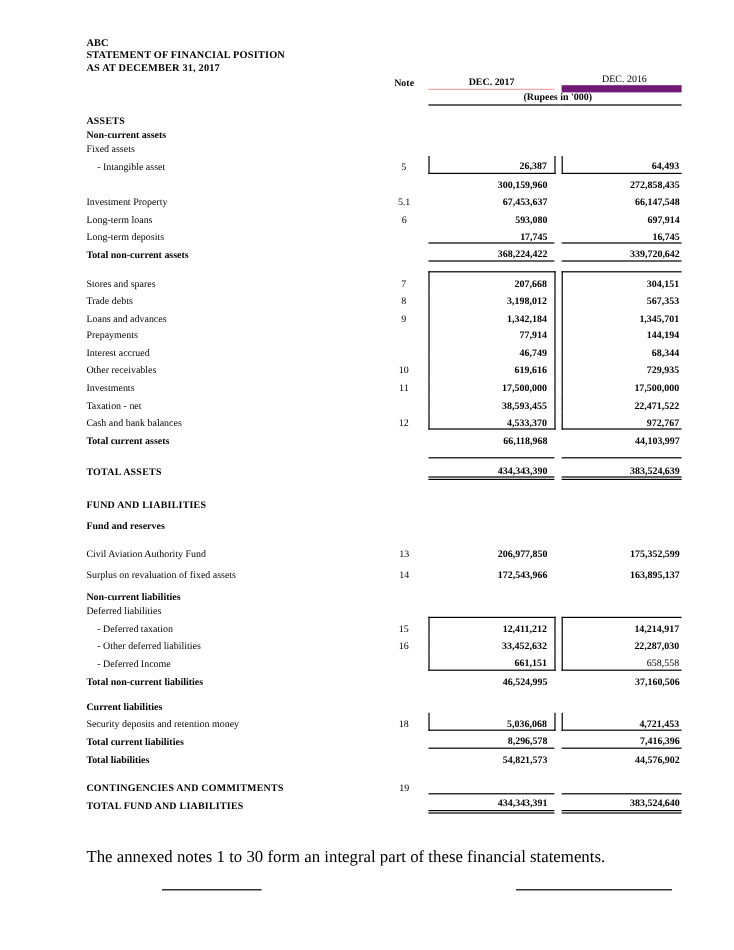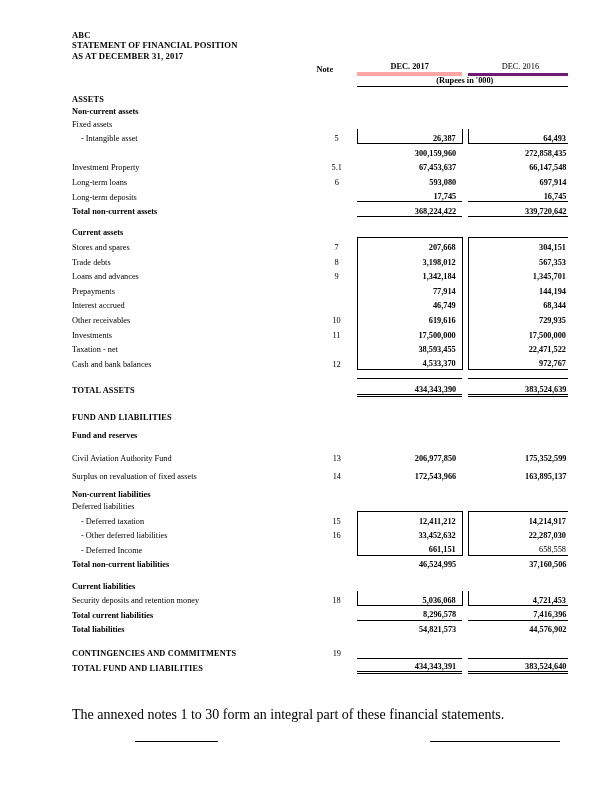--- a/index.html
+++ b/index.html
@@ -56,25 +56,25 @@
   tr.r-tall { height: 17.6px; }
   tr.r-short { height: 12.2px; }
   tr.r-gap { height: 9px; }
   tr.r-gap-sm { height: 6px; }
 
   .b    { font-weight: bold; }
   .caps { font-weight: bold; letter-spacing: 0.2px; }
   .indent-dash { padding-left: 9px !important; }
 
   
-  .hdr-note { font-weight: bold; font-size: 8.3px; }
+  .hdr-note { font-weight: bold; font-size: 8.3px; text-align: center; }
   .hdr-y1   { font-weight: bold; font-size: 8.3px; text-align: center;
-              border-bottom: 4px solid #fca5a5; padding-bottom: 1px !important; }
+              border-bottom: 1px solid #fca5a5; padding-bottom: 1px !important; }
   .hdr-y2   { font-weight: normal; font-size: 8.3px; text-align: center;
-              border-bottom: 3px solid #701a75; padding-bottom: 1px !important; }
+              border-bottom: 6px solid #701a75; padding-bottom: 1px !important; }
   .hdr-rup  { font-weight: bold; font-size: 8.3px; text-align: center;
               border-bottom: 1px solid #000; padding-bottom: 1px !important; }
 
   
   .bx-l  { border-left: 1px solid #000; }
   .bx-r  { border-right: 1px solid #000; }
   .bx-t  { border-top: 1px solid #000; }
   .bx-b  { border-bottom: 1px solid #000; }
   .rule-bottom { border-bottom: 1px solid #000; }
   .rule-dbl    { border-top: 1px solid #000; border-bottom: 3px double #000; }
@@ -206,27 +206,20 @@
       <td class="c-note"></td>
       <td class="c-v1 b rule-bottom">368,224,422</td>
       <td></td>
       <td class="c-v2 b rule-bottom">339,720,642</td>
     </tr>
 
     <tr class="r-gap">
           <td colspan="5"></td>
         </tr>
 
-    <tr class="r-short">
-      <td class="b">Current assets</td>
-      <td></td>
-          <td></td>
-      <td></td>
-          <td></td>
-    </tr>
 
     <tr class="r">
       <td>Stores and spares</td>
       <td class="c-note">7</td>
       <td class="c-v1 b bx-l bx-r bx-t">207,668</td>
       <td></td>
       <td class="c-v2 b bx-l bx-r bx-t">304,151</td>
     </tr>
     <tr class="r">
       <td>Trade debts</td>
@@ -276,20 +269,27 @@
       <td class="c-v1 b bx-l bx-r">38,593,455</td>
       <td></td>
       <td class="c-v2 b bx-l bx-r">22,471,522</td>
     </tr>
     <tr class="r">
       <td>Cash and bank balances</td>
       <td class="c-note">12</td>
       <td class="c-v1 b bx-l bx-r bx-b">4,533,370</td>
       <td></td>
       <td class="c-v2 b bx-l bx-r bx-b">972,767</td>
+    </tr>
+    <tr class="r">
+      <td class="b">Total current assets</td>
+      <td class="c-note"></td>
+      <td class="c-v1 b">66,118,968</td>
+      <td></td>
+      <td class="c-v2 b">44,103,997</td>
     </tr>
 
     <tr class="r-gap">
           <td colspan="5"></td>
         </tr>
 
     <tr class="r-tall">
       <td class="caps">TOTAL ASSETS</td>
       <td class="c-note"></td>
       <td class="c-v1 b rule-dbl">434,343,390</td>

